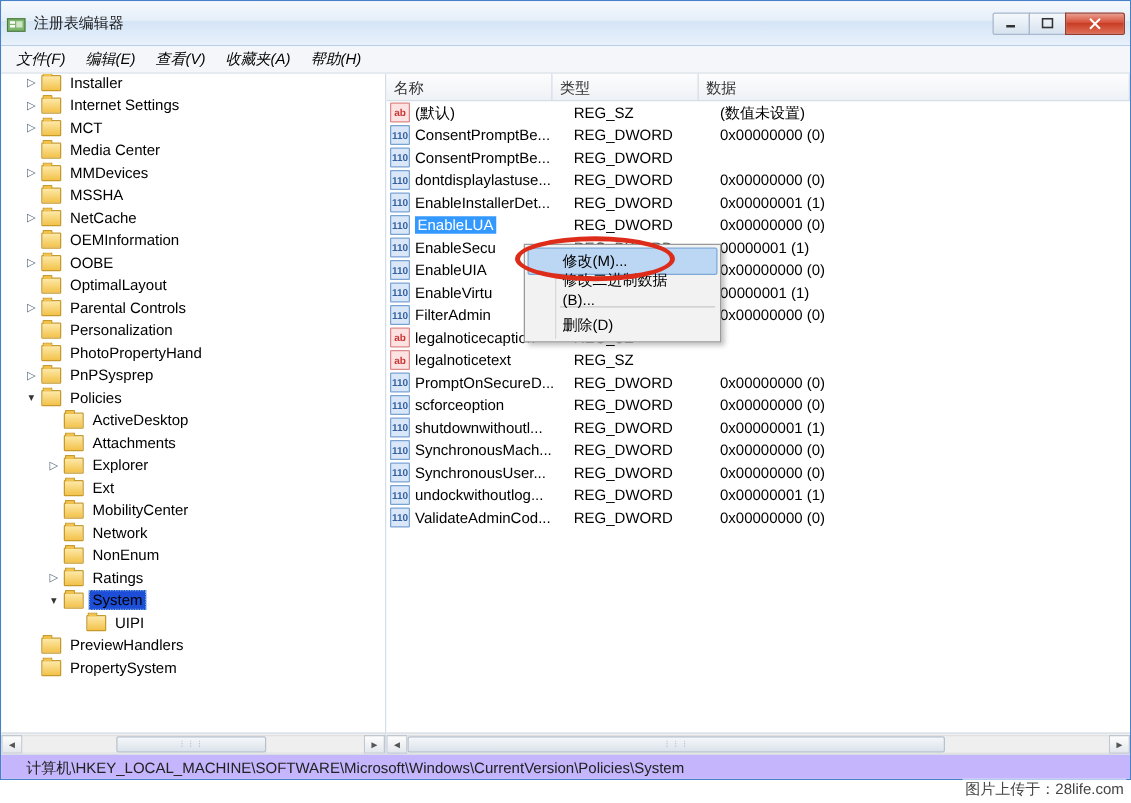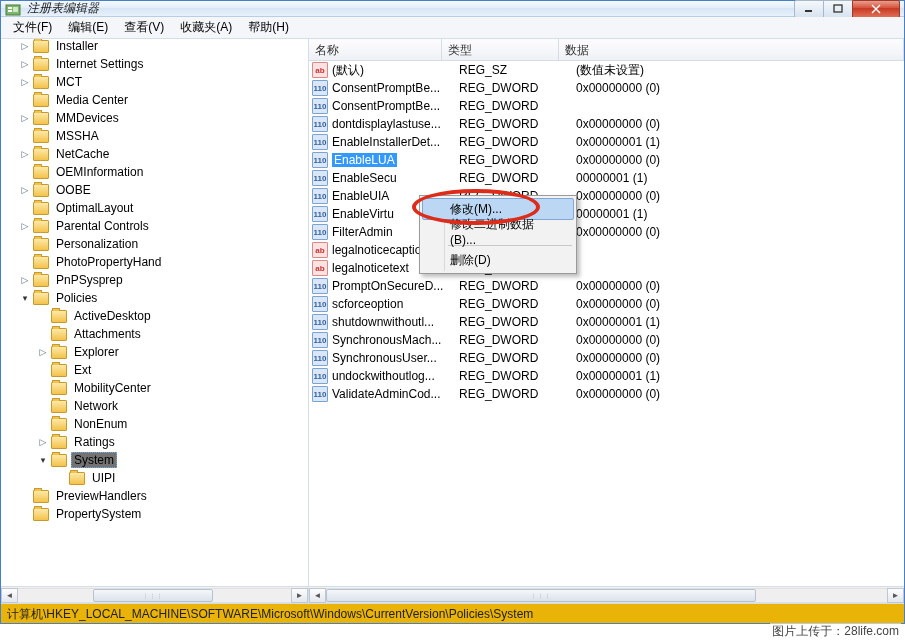--- a/index.html
+++ b/index.html
@@ -1,44 +1,44 @@
 <!DOCTYPE html>
 <html><head>
 <meta charset="utf-8">
 <style>
 * { box-sizing: border-box; margin: 0; padding: 0; font-family: "Microsoft YaHei", "Segoe UI", Tahoma, sans-serif; font-size: 12px; }
 body { background: #fff; width: 905px; height: 642px; overflow: hidden; position: relative; }
 
 .window { width: 905px; height: 624px; border: 1px solid #4580c8; display: flex; flex-direction: column; background: #fff; }
 
-.titlebar { height: 16px; background: linear-gradient(to bottom, #f5f9fd 0%, #e4eef9 45%, #d5e5f6 46%, #e8f1fb 100%); display: flex; align-items: center; padding: 0 4px; border-bottom: 1px solid #b8cee4; font-style: italic; }
+.titlebar { height: 36px; background: linear-gradient(to bottom, #f5f9fd 0%, #e4eef9 45%, #d5e5f6 46%, #e8f1fb 100%); display: flex; align-items: center; padding: 0 4px; border-bottom: 1px solid #b8cee4; }
 .titlebar .app-icon { width: 16px; height: 16px; margin-right: 6px; }
 .titlebar .title { flex: 1; color: #1a1a1a; font-size: 12px; }
 .titlebar .win-btns { display: flex; gap: 0; }
 .titlebar .win-btn { width: 30px; height: 18px; border: 1px solid #a8b8cc; background: linear-gradient(to bottom,#f5f8fb,#d7e3f0); display:flex; align-items:center; justify-content:center; font-size:10px; border-radius:2px; margin-left:-1px; }
 .titlebar .win-btn.min { border-radius: 2px 0 0 2px; }
 .titlebar .win-btn.max { border-radius: 0; }
 .titlebar .win-btn.close { width: 48px; background: linear-gradient(to bottom,#e99e8f,#d64f38 45%,#c73a23 46%,#e07057); border-color:#9a3b2a; color:#fff; border-radius:0 2px 2px 0; }
 
 .menubar { height: 22px; background: #f4f6f9; border-bottom: 1px solid #d5dde6; display: flex; align-items: center; padding: 0 4px; }
-.menubar .menu-item { padding: 2px 8px; cursor: default; }
+.menubar .menu-item { padding: 2px 8px; cursor: default; font-style: italic; }
 
 .content { flex: 1; display: flex; min-height: 0; }
 
 .tree-pane { width: 308px; border-right: 1px solid #d5dde6; overflow: hidden; position: relative; background: #fff; display:flex; flex-direction:column; }
 .tree-scroll { flex:1; overflow:hidden; position:relative; }
 .tree-inner { position:absolute; left:-110px; top:-2px; width:500px; }
 .tree-row { height: 18px; display: flex; align-items: center; white-space: nowrap; }
 .tree-indent { display:inline-block; }
 .tree-expander { width: 12px; height: 12px; display:inline-flex; align-items:center; justify-content:center; color:#5a6b7d; font-size:9px; margin-right:2px;}
 .tree-expander.open { color:#333; transform: none; }
 .folder-icon { width: 16px; height: 13px; margin-right: 4px; display:inline-block; background: linear-gradient(to bottom,#fde9a8,#f3c24a); border:1px solid #c79a2e; border-radius:1px; position:relative; }
 .folder-icon::before { content:""; position:absolute; top:-3px; left:0; width:6px; height:2px; background:#f3c24a; border:1px solid #c79a2e; border-bottom:none; border-radius:1px 1px 0 0;}
 .tree-label { padding: 1px 3px; }
-.tree-row.selected .tree-label { background:#737373; border:1px dotted #7da8d8; padding:0 2px; }
+.tree-row.selected .tree-label { background:#1d4ed8; border:1px dotted #7da8d8; padding:0 2px; }
 
 .list-pane { flex:1; display:flex; flex-direction:column; min-width:0; }
 .list-header { height: 22px; background: linear-gradient(to bottom,#fdfdfe,#eef1f5); border-bottom:1px solid #d5dde6; display:flex; }
 .list-header .col { border-right:1px solid #d5dde6; padding:3px 6px; color:#333; }
 .col-name { width: 133px; }
 .col-type { width: 117px; }
 .col-data { flex:1; }
 .list-body { flex:1; overflow:auto; position:relative; }
 .list-row { height: 18px; display:flex; align-items:center; padding-left:3px; }
 .list-row .val-icon { width:16px; height:16px; margin-right:4px; display:inline-flex; align-items:center; justify-content:center; font-size:8px; font-weight:bold; border:1px solid; border-radius:1px;}
@@ -48,21 +48,21 @@
 .list-row .cell-type { width: 117px; }
 .list-row .cell-data { flex:1; }
 .list-row.selected { }
 .list-row.selected .cell-name-inner { background:#3399ff; color:#fff; padding:1px 2px;}
 
 .hscroll { height:17px; background:#f0f0f0; border-top:1px solid #d5dde6; display:flex; align-items:center; }
 .hscroll .sb-btn { width:17px; height:15px; background:linear-gradient(#fdfdfd,#e3e7ec); border:1px solid #c0c7d0; display:flex; align-items:center; justify-content:center; font-size:8px; color:#555;}
 .hscroll .sb-track { flex:1; height:15px; background:#efefef; position:relative; border-top:1px solid #e0e0e0; border-bottom:1px solid #e0e0e0;}
 .hscroll .sb-thumb { position:absolute; height:13px; top:0; background:linear-gradient(#f5f7fa,#dbe2ea); border:1px solid #b8c2cf; border-radius:2px; display:flex; align-items:center; justify-content:center; color:#9aa5b3; font-size:6px; letter-spacing:1px;}
 
-.statusbar { height: 20px; border-top:1px solid #d5dde6; background:#eab308; padding: 2px 6px; font-size:12px; color:#222; white-space:nowrap; overflow:hidden; }
+.statusbar { height: 20px; border-top:1px solid #d5dde6; background:#c4b5fd; padding: 2px 20px; font-size:12px; color:#222; white-space:nowrap; overflow:hidden; }
 
 .context-menu { position:absolute; left:419px; top:195px; width:158px; background:#f2f2f2; border:1px solid #9a9a9a; box-shadow: 3px 3px 4px rgba(0,0,0,0.25); padding:2px; z-index:50;}
 .context-menu .cm-item { height: 22px; display:flex; align-items:center; padding:0 22px 0 28px; position:relative; }
 .context-menu .cm-item.hover { background:#bcd7f4; border:1px solid #7da8d8; padding:0 21px 0 27px; height:22px; border-radius:2px;}
 .context-menu .cm-sep { height:1px; background:#c8c8c8; margin:3px 2px 3px 26px; }
 .context-menu::before { content:""; position:absolute; left:24px; top:2px; bottom:2px; width:1px; background:#d8d8d8;}
 
 .red-ellipse { position:absolute; left:412px; top:189px; width:128px; height:36px; border:4px solid #dd2c1a; border-radius:50%; z-index:60; pointer-events:none; }
 
 .watermark { position:absolute; right:4px; bottom:2px; font-size:12px; color:#444; z-index:70; background:rgba(255,255,255,0.6); padding:0 2px;text-align:center;}

